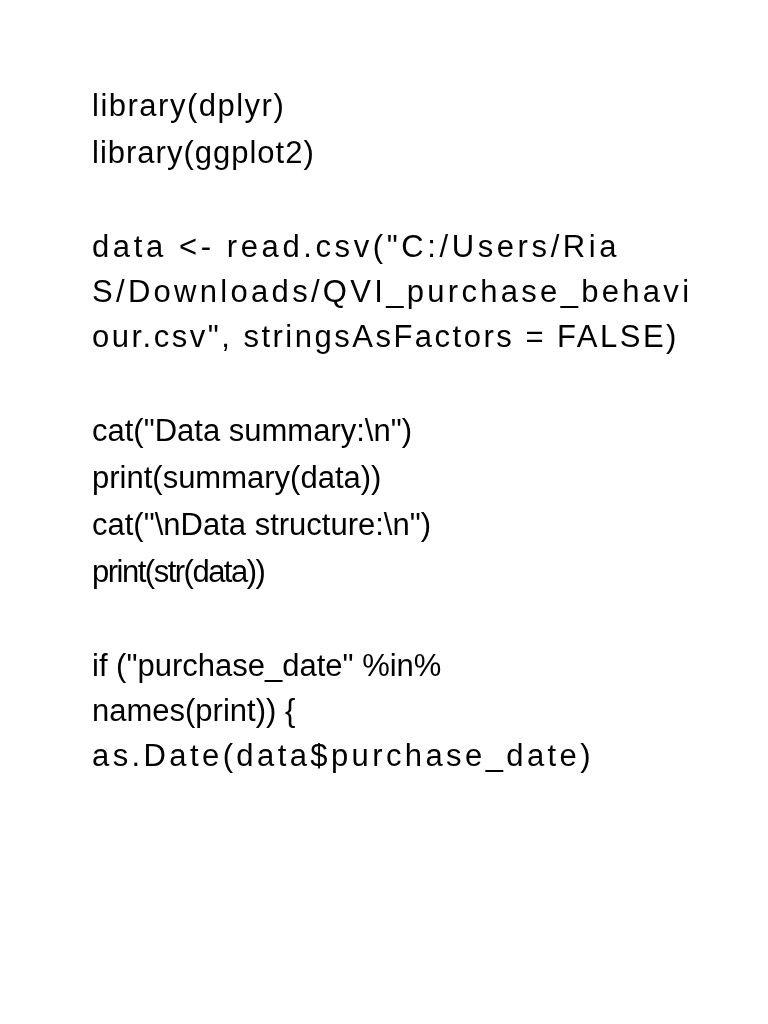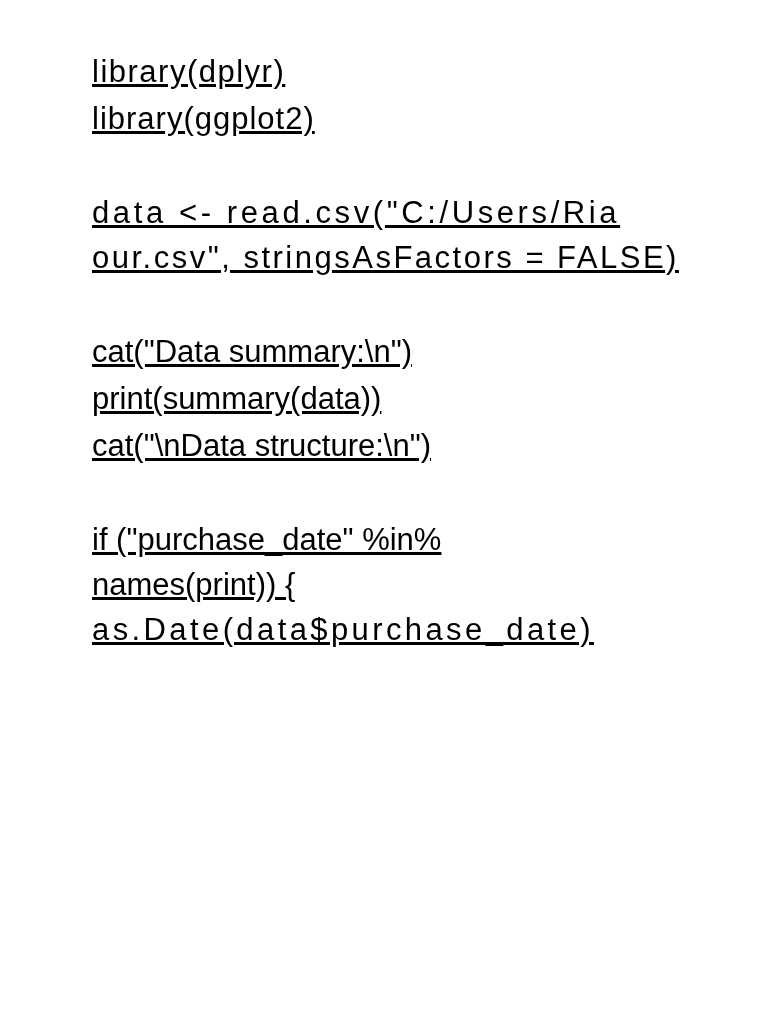--- a/index.html
+++ b/index.html
@@ -11,22 +11,21 @@
     width: 768px;
     height: 1024px;
     overflow: hidden;
     font-family: "Liberation Sans", sans-serif;
   }
   .page {
     width: 768px;
     height: 1024px;
     background: #ffffff;
     box-sizing: border-box;
-    padding: 49px 60px 0 92px;
-    text-decoration: underline;
+    padding: 83px 60px 0 92px;
   }
   .line {
     height: 45px;
     line-height: 45px;
     font-size: 31px;
     color: #000000;
     white-space: pre;
     font-family: "Liberation Sans", sans-serif;
   }
   .para {
@@ -34,22 +33,24 @@
   }
 </style>
 </head>
 <body>
 
 <div class="page">
   <div class="line" style="letter-spacing:1.5px">library(dplyr)</div>
   <div class="line para" style="letter-spacing:1px">library(ggplot2)</div>
   <div class="line para"></div>
   <div class="line para" style="letter-spacing:3.6px">data &lt;- read.csv("C:/Users/Ria</div>
+  <div class="line" style="letter-spacing:3.3px">S/Downloads/QVI_purchase_behavi</div>
   <div class="line" style="letter-spacing:2.5px">our.csv", stringsAsFactors = FALSE)</div>
   <div class="line para"></div>
   <div class="line para">cat("Data summary:\n")</div>
   <div class="line para">print(summary(data))</div>
   <div class="line para">cat("\nData structure:\n")</div>
+  <div class="line para" style="letter-spacing:-1.5px">print(str(data))</div>
   <div class="line para"></div>
   <div class="line para">if ("purchase_date" %in%</div>
   <div class="line">names(print)) {</div>
   <div class="line" style="letter-spacing:3.4px">as.Date(data$purchase_date)</div>
 </div>
 
 </body></html>

